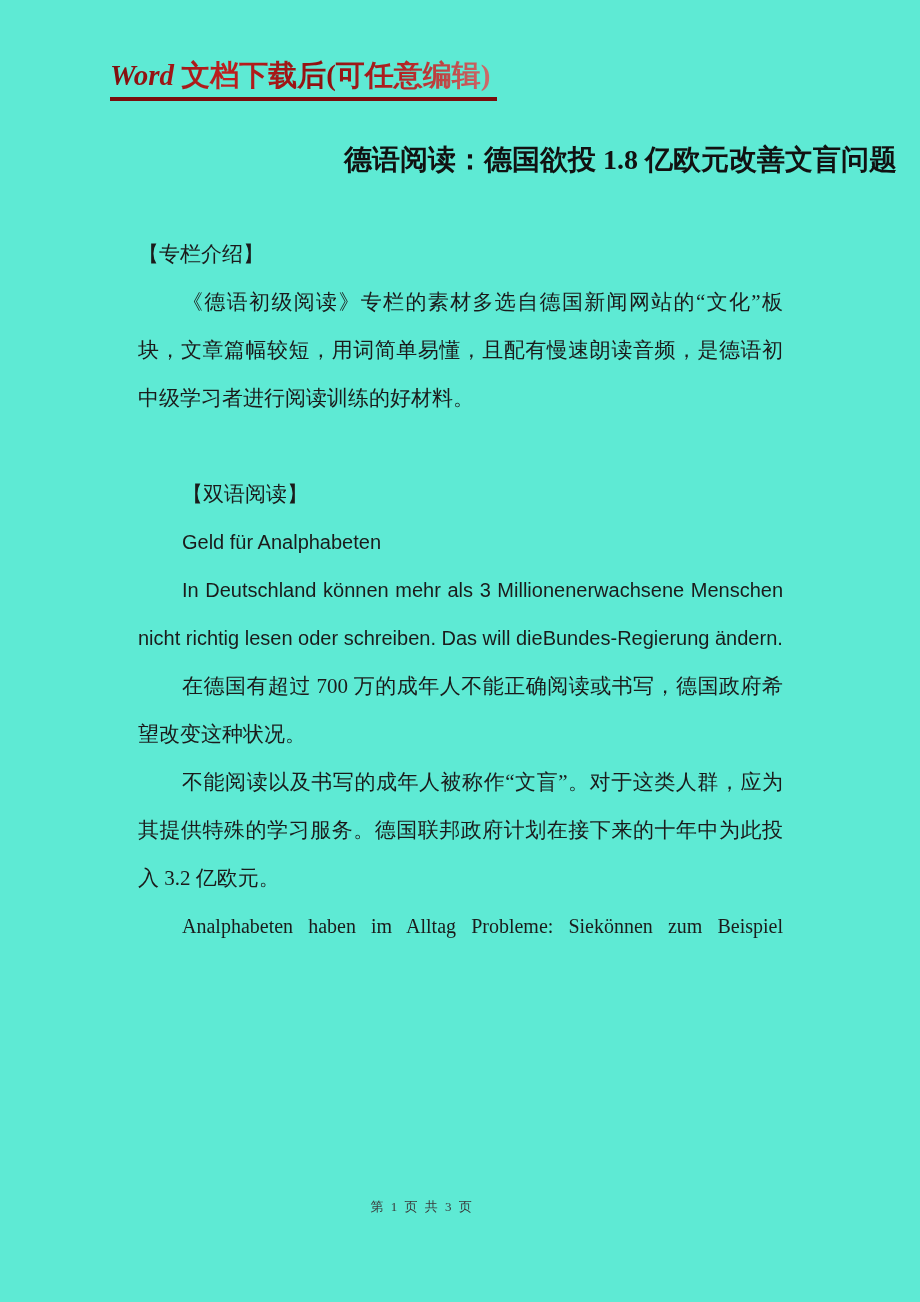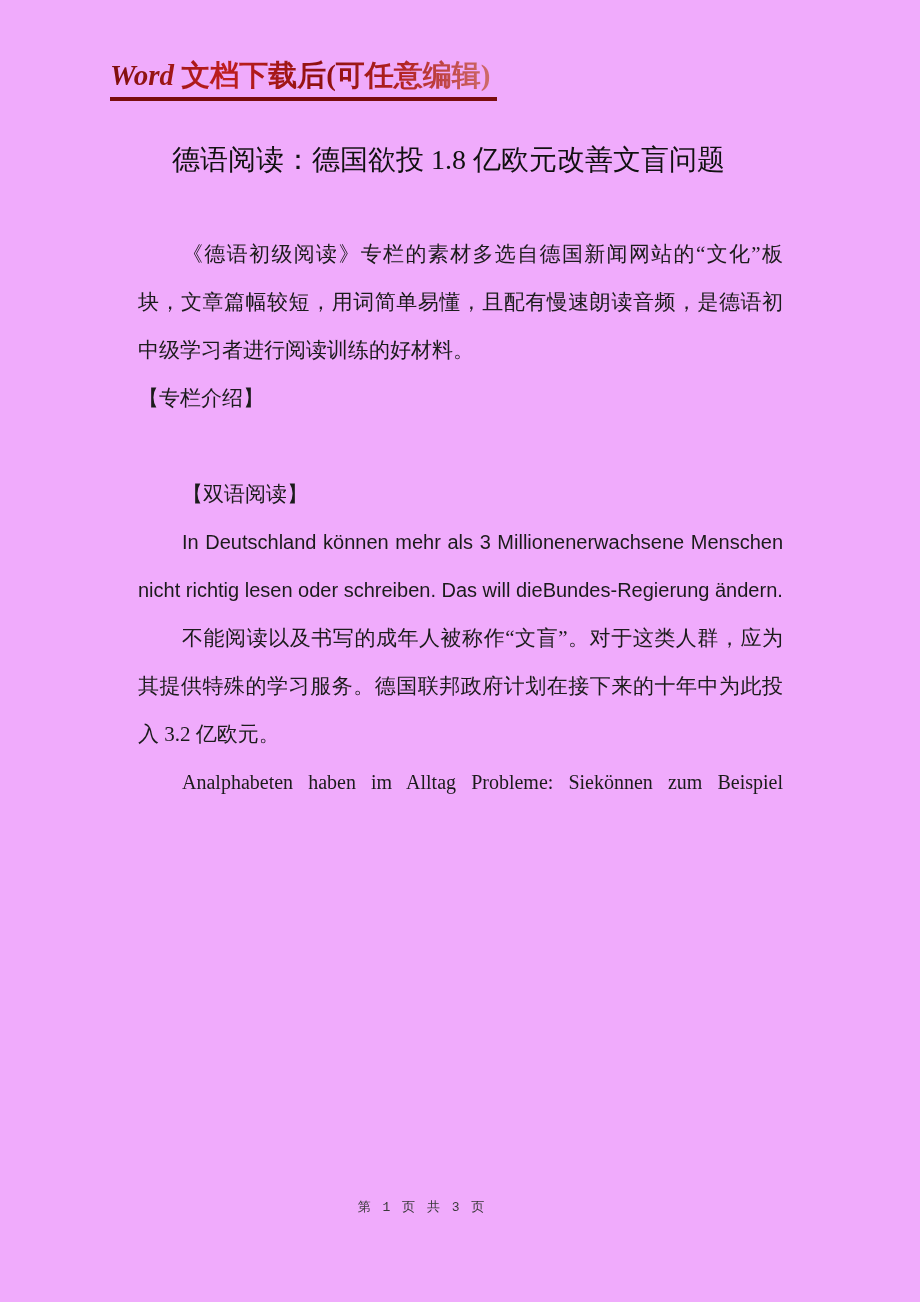--- a/index.html
+++ b/index.html
@@ -1,20 +1,20 @@
 <!DOCTYPE html>
 <html><head>
 <meta charset="utf-8">
 <style>
   html, body { margin: 0; padding: 0; background: #ffffff; }
   .page {
     position: relative;
     width: 920px;
     height: 1302px;
-    background: #f0abfc;
+    background: #5eead4;
     overflow: hidden;
     font-family: "Liberation Serif", "DejaVu Serif", serif;
     color: #1b1b1b;
   }
 
   
   .banner {
     position: absolute;
     left: 110px;
     top: 55px;
@@ -34,23 +34,23 @@
     font-style: italic;
     font-family: "Liberation Serif", serif;
   }
 
   
   .doc-title {
     position: absolute;
     top: 138px;
     left: 0;
     width: 897px;
-    text-align: center;
+    text-align: right;
     font-size: 28px;
-    font-weight: normal;
+    font-weight: bold;
     line-height: 44px;
     color: #111111;
   }
 
   
   .content {
     position: absolute;
     top: 230px;
     left: 138px;
     width: 645px;
@@ -77,46 +77,48 @@
   
   .footer {
     position: absolute;
     top: 1198px;
     left: 0;
     width: 844px;
     text-align: center;
     font-size: 13px;
     letter-spacing: 2px;
     color: #3a3a3a;
-    font-family: Liberation Mono, monospace;
+    font-family: Liberation Serif, serif;
   }
 </style>
 </head>
 <body>
 
 <div class="page">
 
   <div class="banner">
     <span class="word-part">Word</span><span> 文档下载后(可任意编辑)</span>
   </div>
 
   <div class="doc-title">德语阅读：德国欲投 1.8 亿欧元改善文盲问题</div>
 
   <div class="content">
 
+    <p class="zh left">【专栏介绍】</p>
+
     <p class="zh indent">《德语初级阅读》专栏的素材多选自德国新闻网站的“文化”板块，文章篇幅较短，用词简单易懂，且配有慢速朗读音频，是德语初中级学习者进行阅读训练的好材料。</p>
-
-    <p class="zh left">【专栏介绍】</p>
 
     <p class="zh left indent gap-above">【双语阅读】</p>
 
+    <p class="de left indent">Geld für Analphabeten</p>
 
 
     <p class="de indent">In Deutschland können mehr als 3 Millionenerwachsene Menschen nicht richtig lesen oder schreiben. Das will dieBundes-Regierung ändern.</p>
 
+    <p class="zh indent">在德国有超过 700 万的成年人不能正确阅读或书写，德国政府希望改变这种状况。</p>
 
 
     <p class="zh indent">不能阅读以及书写的成年人被称作“文盲”。对于这类人群，应为其提供特殊的学习服务。德国联邦政府计划在接下来的十年中为此投入 3.2 亿欧元。</p>
 
     <p class="de indent justify-last">Analphabeten haben im Alltag Probleme: Siekönnen zum Beispiel</p>
 
   </div>
 
   <div class="footer">第 1 页 共 3 页</div>
 

